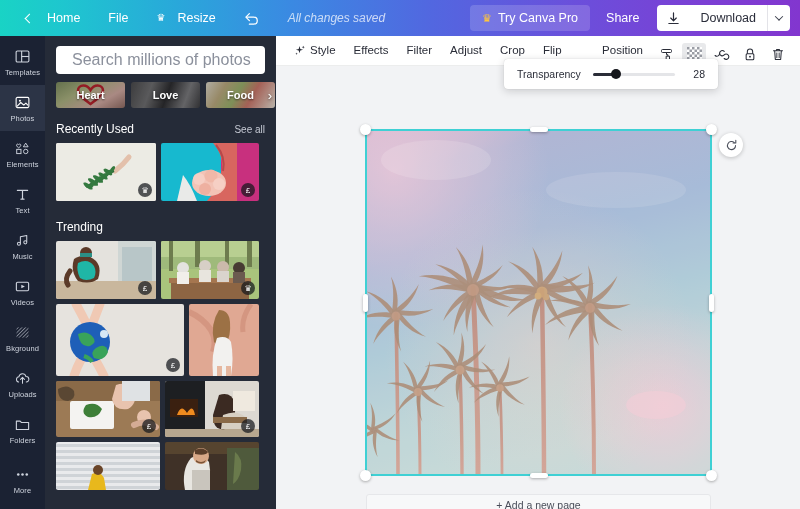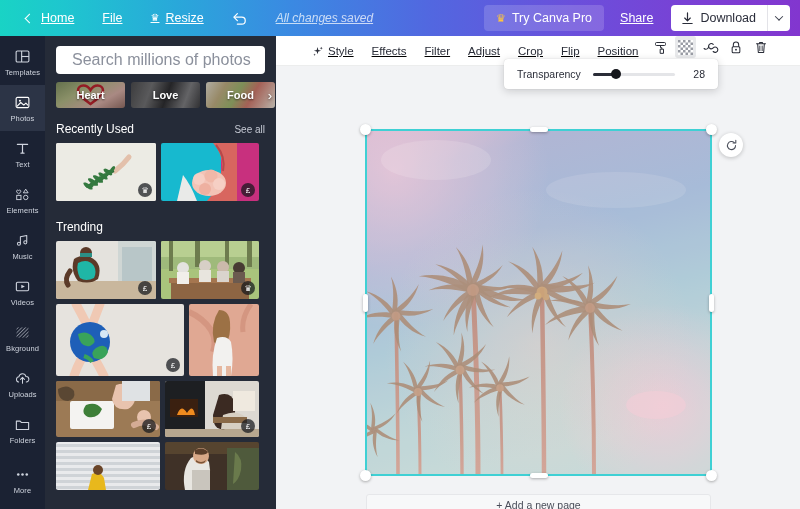--- a/index.html
+++ b/index.html
@@ -15,25 +15,24 @@
   .topbar {
     position: absolute; top: 0; left: 0; width: 800px; height: 36px;
     background: linear-gradient(90deg,
       #19d3c5 0%, #1ec6cf 8%, #29a8da 22%, #3a8ae2 36%,
       #5267e0 54%, #6b4fdb 72%, #7b3fd4 88%, #8236cf 100%);
     display: flex; align-items: center;
     color: #fff;
   }
   .tb-left { display: flex; align-items: center; height: 36px; padding-left: 12px; gap: 0px; }
   .tb-item {
-    display: flex; align-items: center; gap: 6px;
+    display: flex; align-items: center; gap: 12px;
     font-size: 12.5px; color: #fff;
     padding: 0 14px; height: 36px; cursor: pointer;
     white-space: nowrap;
-    text-decoration: underline;
   }
   .tb-item.sub { opacity: .72; font-style: italic; font-size: 12px; }
   .chev-left {
     display: inline-block; width: 7px; height: 7px;
     border-left: 1.6px solid #fff; border-bottom: 1.6px solid #fff;
     transform: rotate(45deg); margin-right: 2px;
   }
   .crown { font-size: 10px; line-height: 1; }
   .undo-ico { width: 16px; height: 14px; }
   .tb-right { margin-left: auto; display: flex; align-items: center; gap: 0; padding-right: 10px; }
@@ -44,21 +43,21 @@
     display: flex; align-items: center; gap: 6px;
     font-size: 12.5px; color: #fff; cursor: pointer;
     margin: 0 4px;
   }
   .btn-pro .crown { color: #ffc53d; font-size: 11px; }
   .btn-dl {
     background: #fff; color: #2a2d3a; border-radius: 4px;
     height: 26px; display: flex; align-items: center;
     font-size: 12.5px; cursor: pointer; margin-left: 6px; overflow: hidden;
   }
-  .btn-dl .dl-main { display: flex; align-items: center; gap: 6px; padding: 0 11px 0 10px; height: 26px; }
+  .btn-dl .dl-main { display: flex; align-items: center; gap: 20px; padding: 0 11px 0 10px; height: 26px; }
   .btn-dl .dl-split { border-left: 1px solid #e3e3e8; padding: 0 8px; height: 26px; display: flex; align-items: center; }
   .chev-dn {
     display: inline-block; width: 6px; height: 6px;
     border-right: 1.5px solid #3b3f4d; border-bottom: 1.5px solid #3b3f4d;
     transform: rotate(45deg) translate(-1px,-1px);
   }
 
   
   .rail {
     position: absolute; left: 0; top: 36px; width: 45px; height: 473px;
@@ -132,23 +131,22 @@
     cursor: pointer; z-index: 5;
   }
 
   
   .editor {
     position: absolute; left: 276px; top: 36px; width: 524px; height: 473px;
     background: #f2f3f5;
   }
   .ctoolbar {
     position: relative; height: 30px; background: #fff;
-    display: flex; align-items: flex-start; padding: 0 26px;
+    display: flex; align-items: flex-end; padding: 0 8px;
     border-bottom: 1px solid #eceded;
-    text-decoration: underline;
   }
   .ct-btn {
     font-size: 11.5px; color: #2a2d38; padding: 0 9px; height: 30px;
     display: flex; align-items: center; gap: 4px; cursor: pointer; white-space: nowrap;
   }
   .ct-spacer { flex: 1; }
   .ct-ico {
     width: 24px; height: 22px; margin: 0 2px; border-radius: 3px;
     display: flex; align-items: center; justify-content: center; cursor: pointer;
   }
@@ -278,33 +276,33 @@
       <svg class="rail-ico" viewBox="0 0 20 20">
         <rect x="2.5" y="4" width="15" height="12" rx="1.5" stroke="#ffffff" stroke-width="1.3" fill="none"></rect>
         <circle cx="7" cy="8" r="1.2" fill="#ffffff"></circle>
         <path d="M3.5 14.5 L8 10 L11.5 13 L14 10.8 L16.5 13.4" stroke="#ffffff" stroke-width="1.3" fill="none" stroke-linejoin="round"></path>
       </svg>
       <span class="lbl">Photos</span>
     </div>
 
     <div class="rail-item">
       <svg class="rail-ico" viewBox="0 0 20 20">
-        <path d="M4 5.2 H16 M10 5.2 V15.5 M8.2 15.5 H11.8" stroke="#cfd4de" stroke-width="1.4" fill="none" stroke-linecap="round"></path>
-      </svg>
-      <span class="lbl">Text</span>
-    </div>
-
-    <div class="rail-item">
-      <svg class="rail-ico" viewBox="0 0 20 20">
         <path d="M3 6.2 c0-1.1 1-1.8 1.9-1.2 l.6.4 .6-.4c.9-.6 1.9.1 1.9 1.2 0 1.2-1.6 2.4-2.5 3 -.9-.6-2.5-1.8-2.5-3z" stroke="#cfd4de" stroke-width="1.1" fill="none"></path>
         <path d="M13.8 3.7 L16.6 8 H11 z" stroke="#cfd4de" stroke-width="1.1" fill="none" stroke-linejoin="round"></path>
         <rect x="3.2" y="11" width="5" height="5" stroke="#cfd4de" stroke-width="1.1" fill="none"></rect>
         <circle cx="13.8" cy="13.5" r="2.6" stroke="#cfd4de" stroke-width="1.1" fill="none"></circle>
       </svg>
       <span class="lbl">Elements</span>
+    </div>
+
+    <div class="rail-item">
+      <svg class="rail-ico" viewBox="0 0 20 20">
+        <path d="M4 5.2 H16 M10 5.2 V15.5 M8.2 15.5 H11.8" stroke="#cfd4de" stroke-width="1.4" fill="none" stroke-linecap="round"></path>
+      </svg>
+      <span class="lbl">Text</span>
     </div>
 
     <div class="rail-item">
       <svg class="rail-ico" viewBox="0 0 20 20">
         <path d="M7.5 13.5 V5.6 L15 4 v7.6" stroke="#cfd4de" stroke-width="1.2" fill="none" stroke-linejoin="round"></path>
         <circle cx="5.8" cy="13.9" r="1.8" stroke="#cfd4de" stroke-width="1.2" fill="none"></circle>
         <circle cx="13.3" cy="12.2" r="1.8" stroke="#cfd4de" stroke-width="1.2" fill="none"></circle>
       </svg>
       <span class="lbl">Music</span>
     </div>

